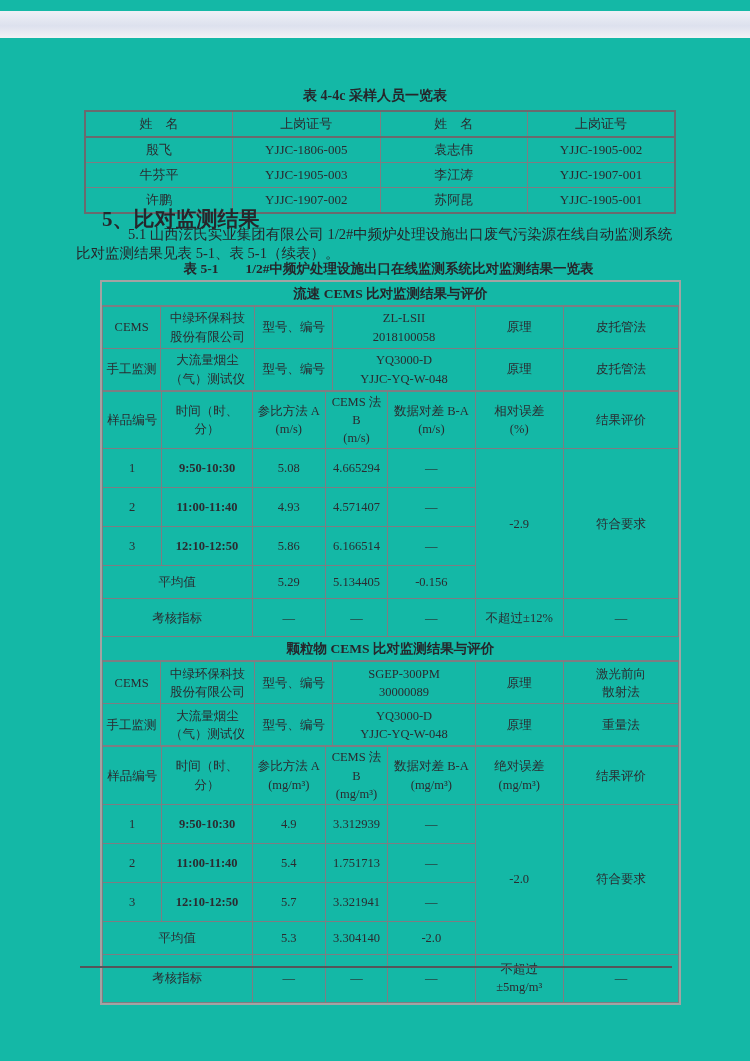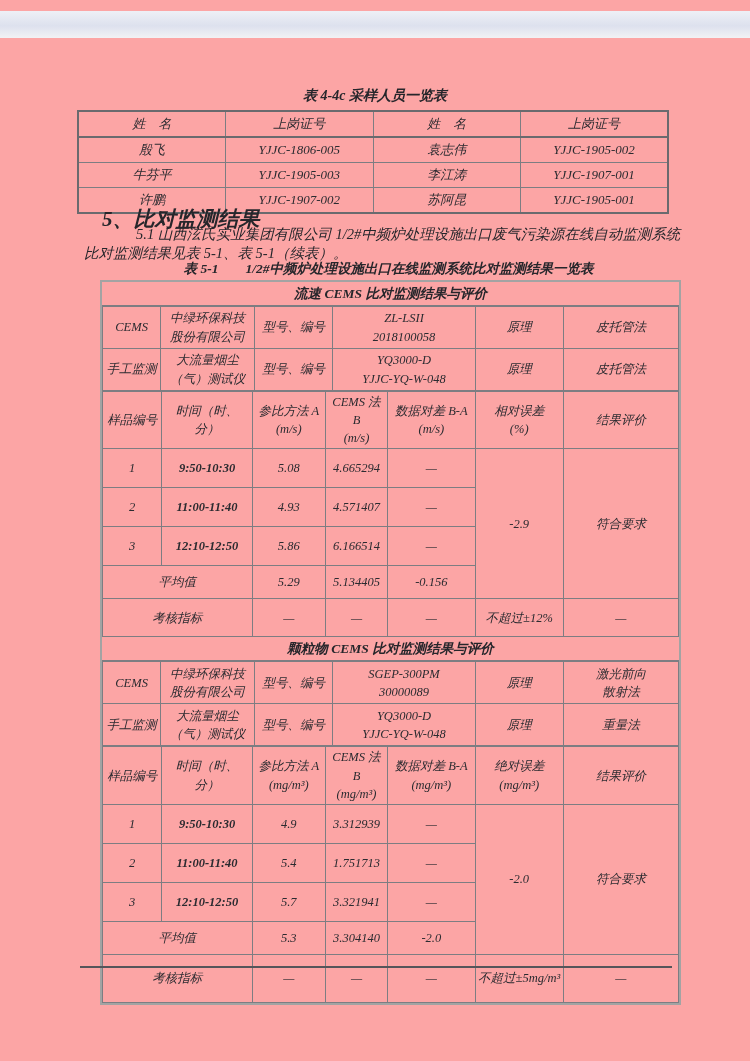--- a/index.html
+++ b/index.html
@@ -1,31 +1,31 @@
 <!DOCTYPE html>
 <html><head>
 <meta charset="utf-8">
 <style>
   html,body{margin:0;padding:0;}
   body{width:750px;height:1061px;background:#e9e9ec;font-family:"Liberation Serif","DejaVu Serif",serif;}
-  .page{position:relative;width:750px;height:1061px;background:#fca5a5;overflow:hidden;color:#26262b;font-style:italic;}
+  .page{position:relative;width:750px;height:1061px;background:#14b8a6;overflow:hidden;color:#26262b;}
   .scan-band{position:absolute;top:11px;left:0;width:100%;height:27px;
     background:linear-gradient(180deg,#eef0f6 0%,#dde1ee 55%,#f2f2f4 100%);}
   .abs{position:absolute;}
 
   
   #t44c-title{top:87px;left:0;width:100%;text-align:center;font-weight:bold;font-size:14px;}
-  #t44c{top:110px;left:77px;width:592px;}
+  #t44c{top:110px;left:84px;width:592px;}
   #t44c table{width:100%;border-collapse:collapse;table-layout:fixed;border:2px solid #6a6a6e;}
   #t44c th,#t44c td{border:1px solid #7d7d82;height:22px;text-align:center;font-size:13px;font-weight:normal;color:#2b2b30;}
   #t44c th{border-bottom:2px solid #6a6a6e;}
 
   
   #s5-heading{top:205px;left:102px;font-size:21px;font-weight:bold;}
-  #s5-para{top:225px;left:84px;width:598px;font-size:14.5px;line-height:18.5px;text-indent:52px;}
+  #s5-para{top:225px;left:76px;width:598px;font-size:14.5px;line-height:18.5px;text-indent:52px;}
   #t51-caption{top:260px;left:100px;width:577px;text-align:center;font-weight:bold;font-size:13.5px;}
 
   
   #t51{top:280px;left:100px;width:577px;border:2px solid #a3a3a3;}
   #t51 .sec-title{height:23px;line-height:23px;text-align:center;font-weight:600;font-size:13.5px;
     border-bottom:1px solid #7d7d82;}
   #t51 table{width:100%;border-collapse:collapse;table-layout:fixed;}
   #t51 td{border:1px solid #7d7d82;text-align:center;vertical-align:middle;font-size:12.5px;
     white-space:pre-line;padding:1px 2px;color:#2b2b30;line-height:1.45;}
   #t51 .equip td{height:39px;}

